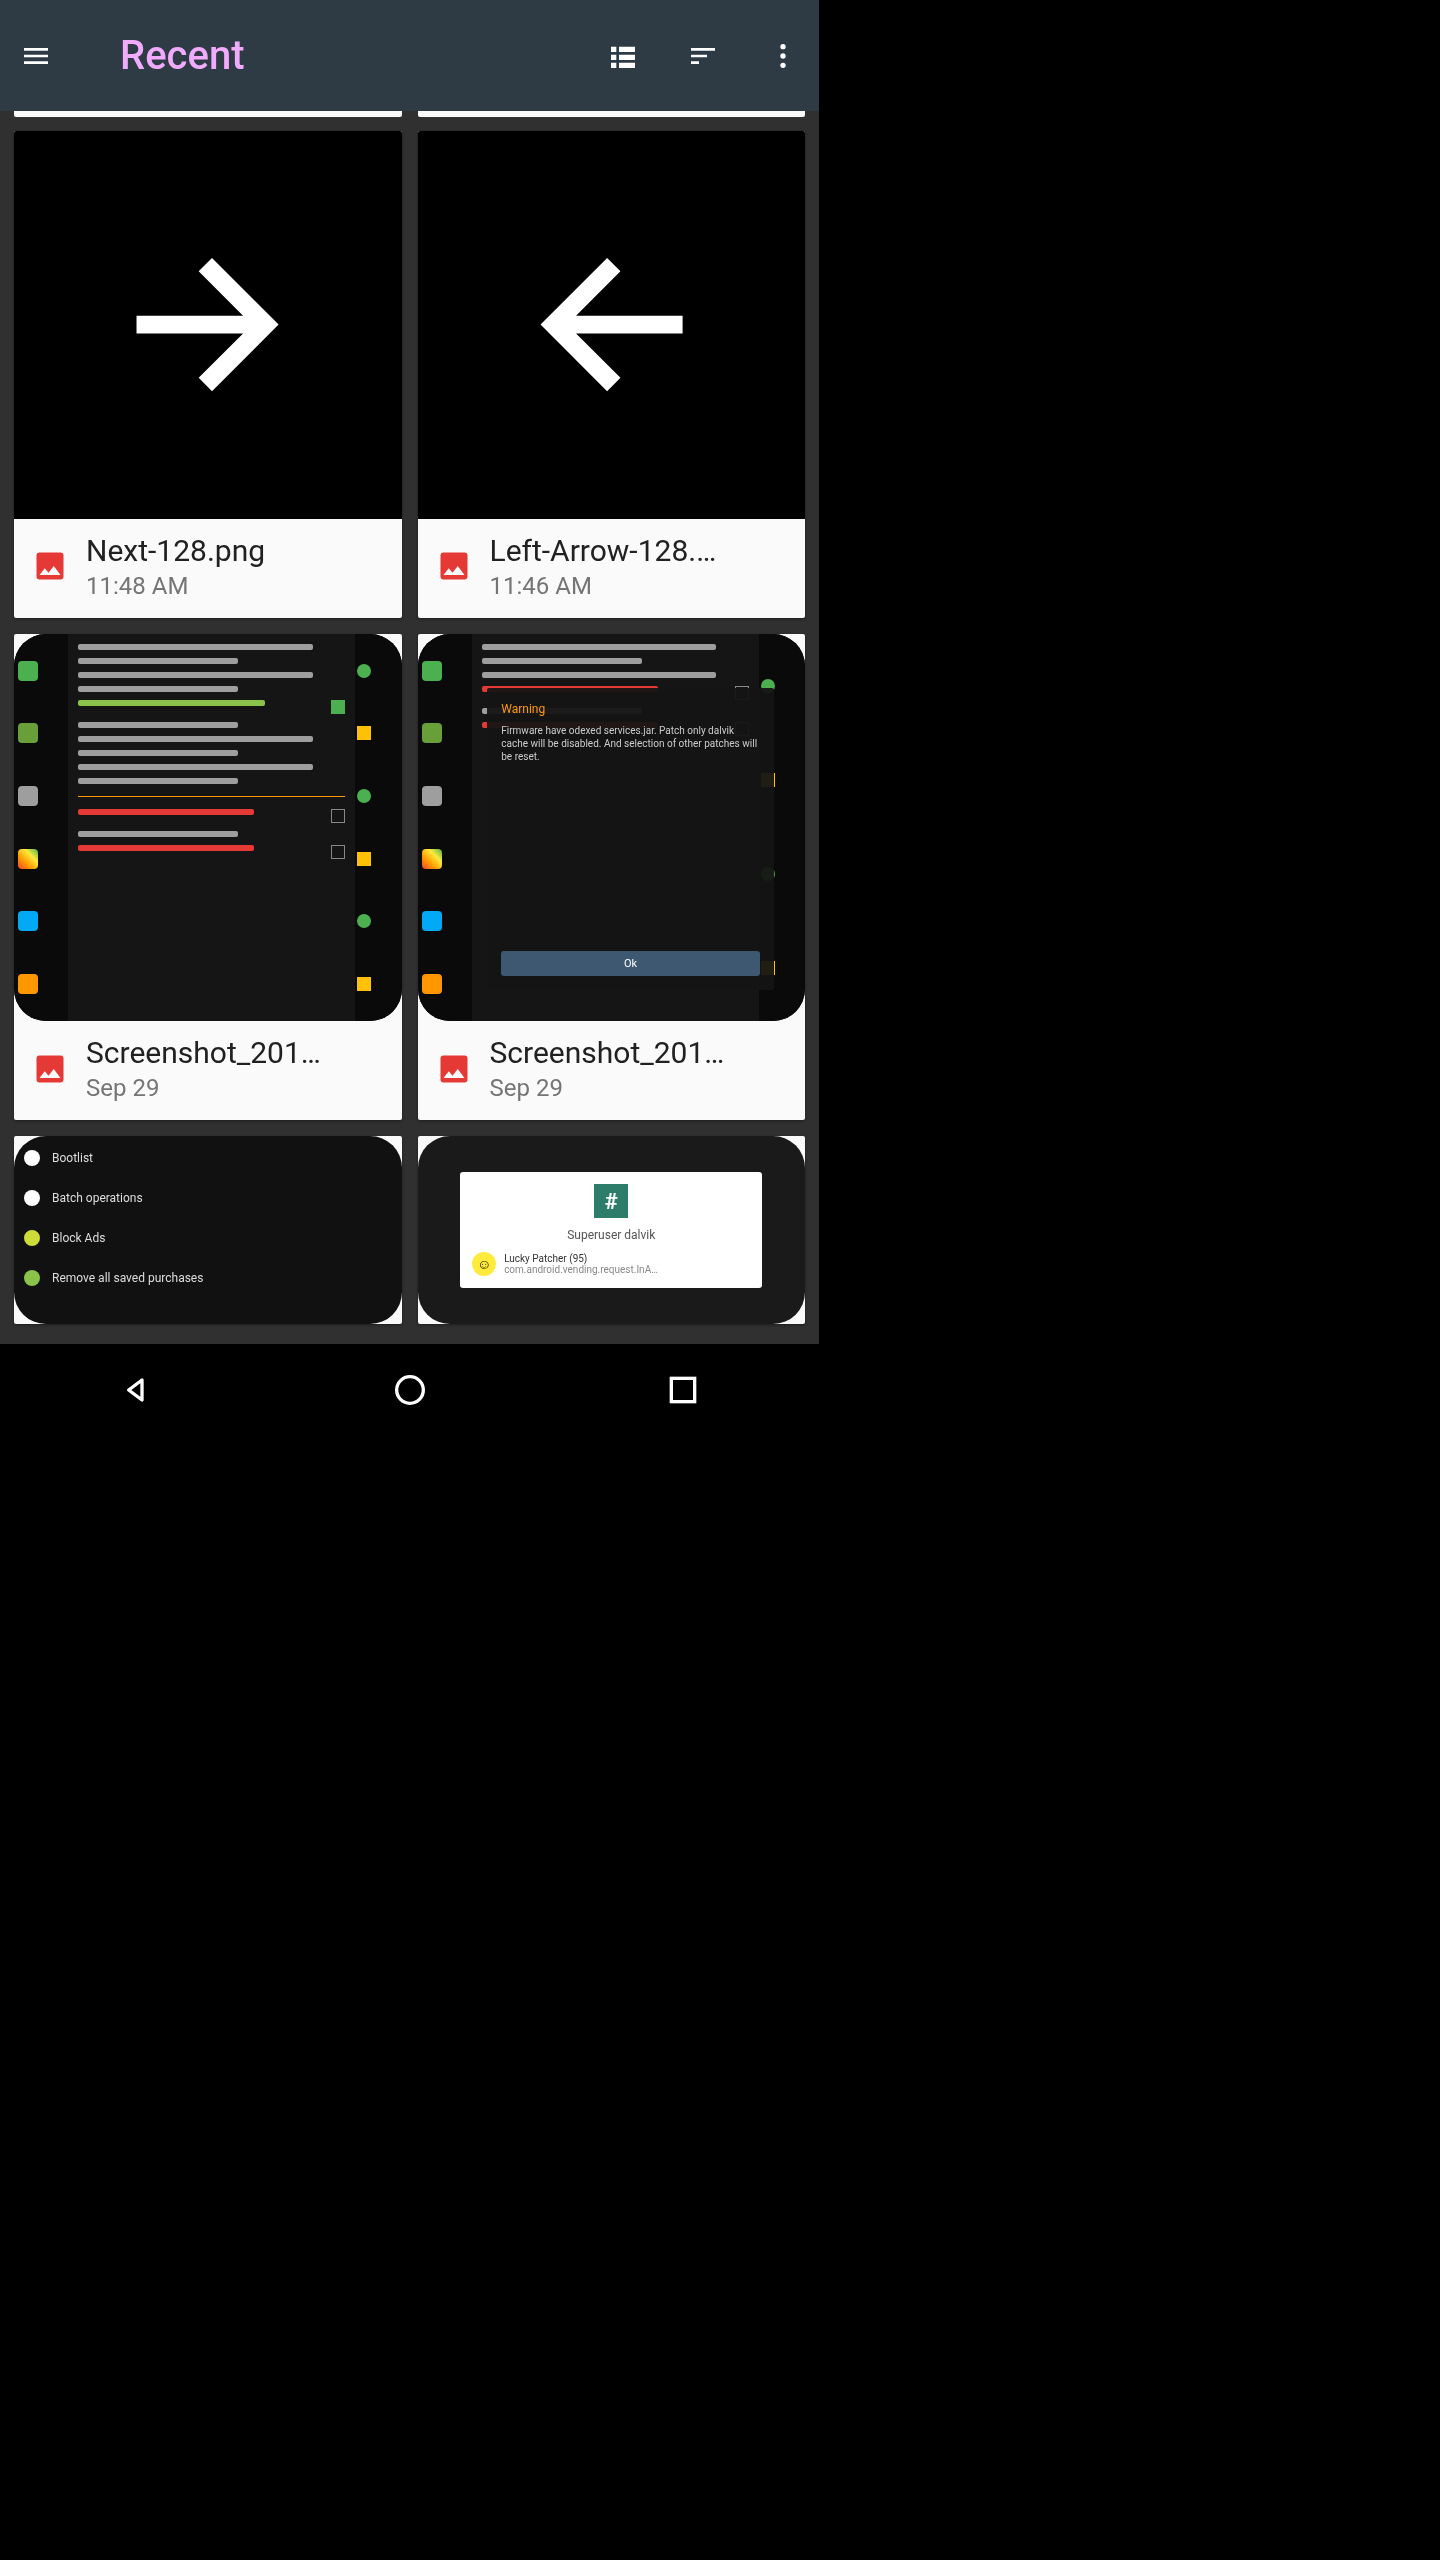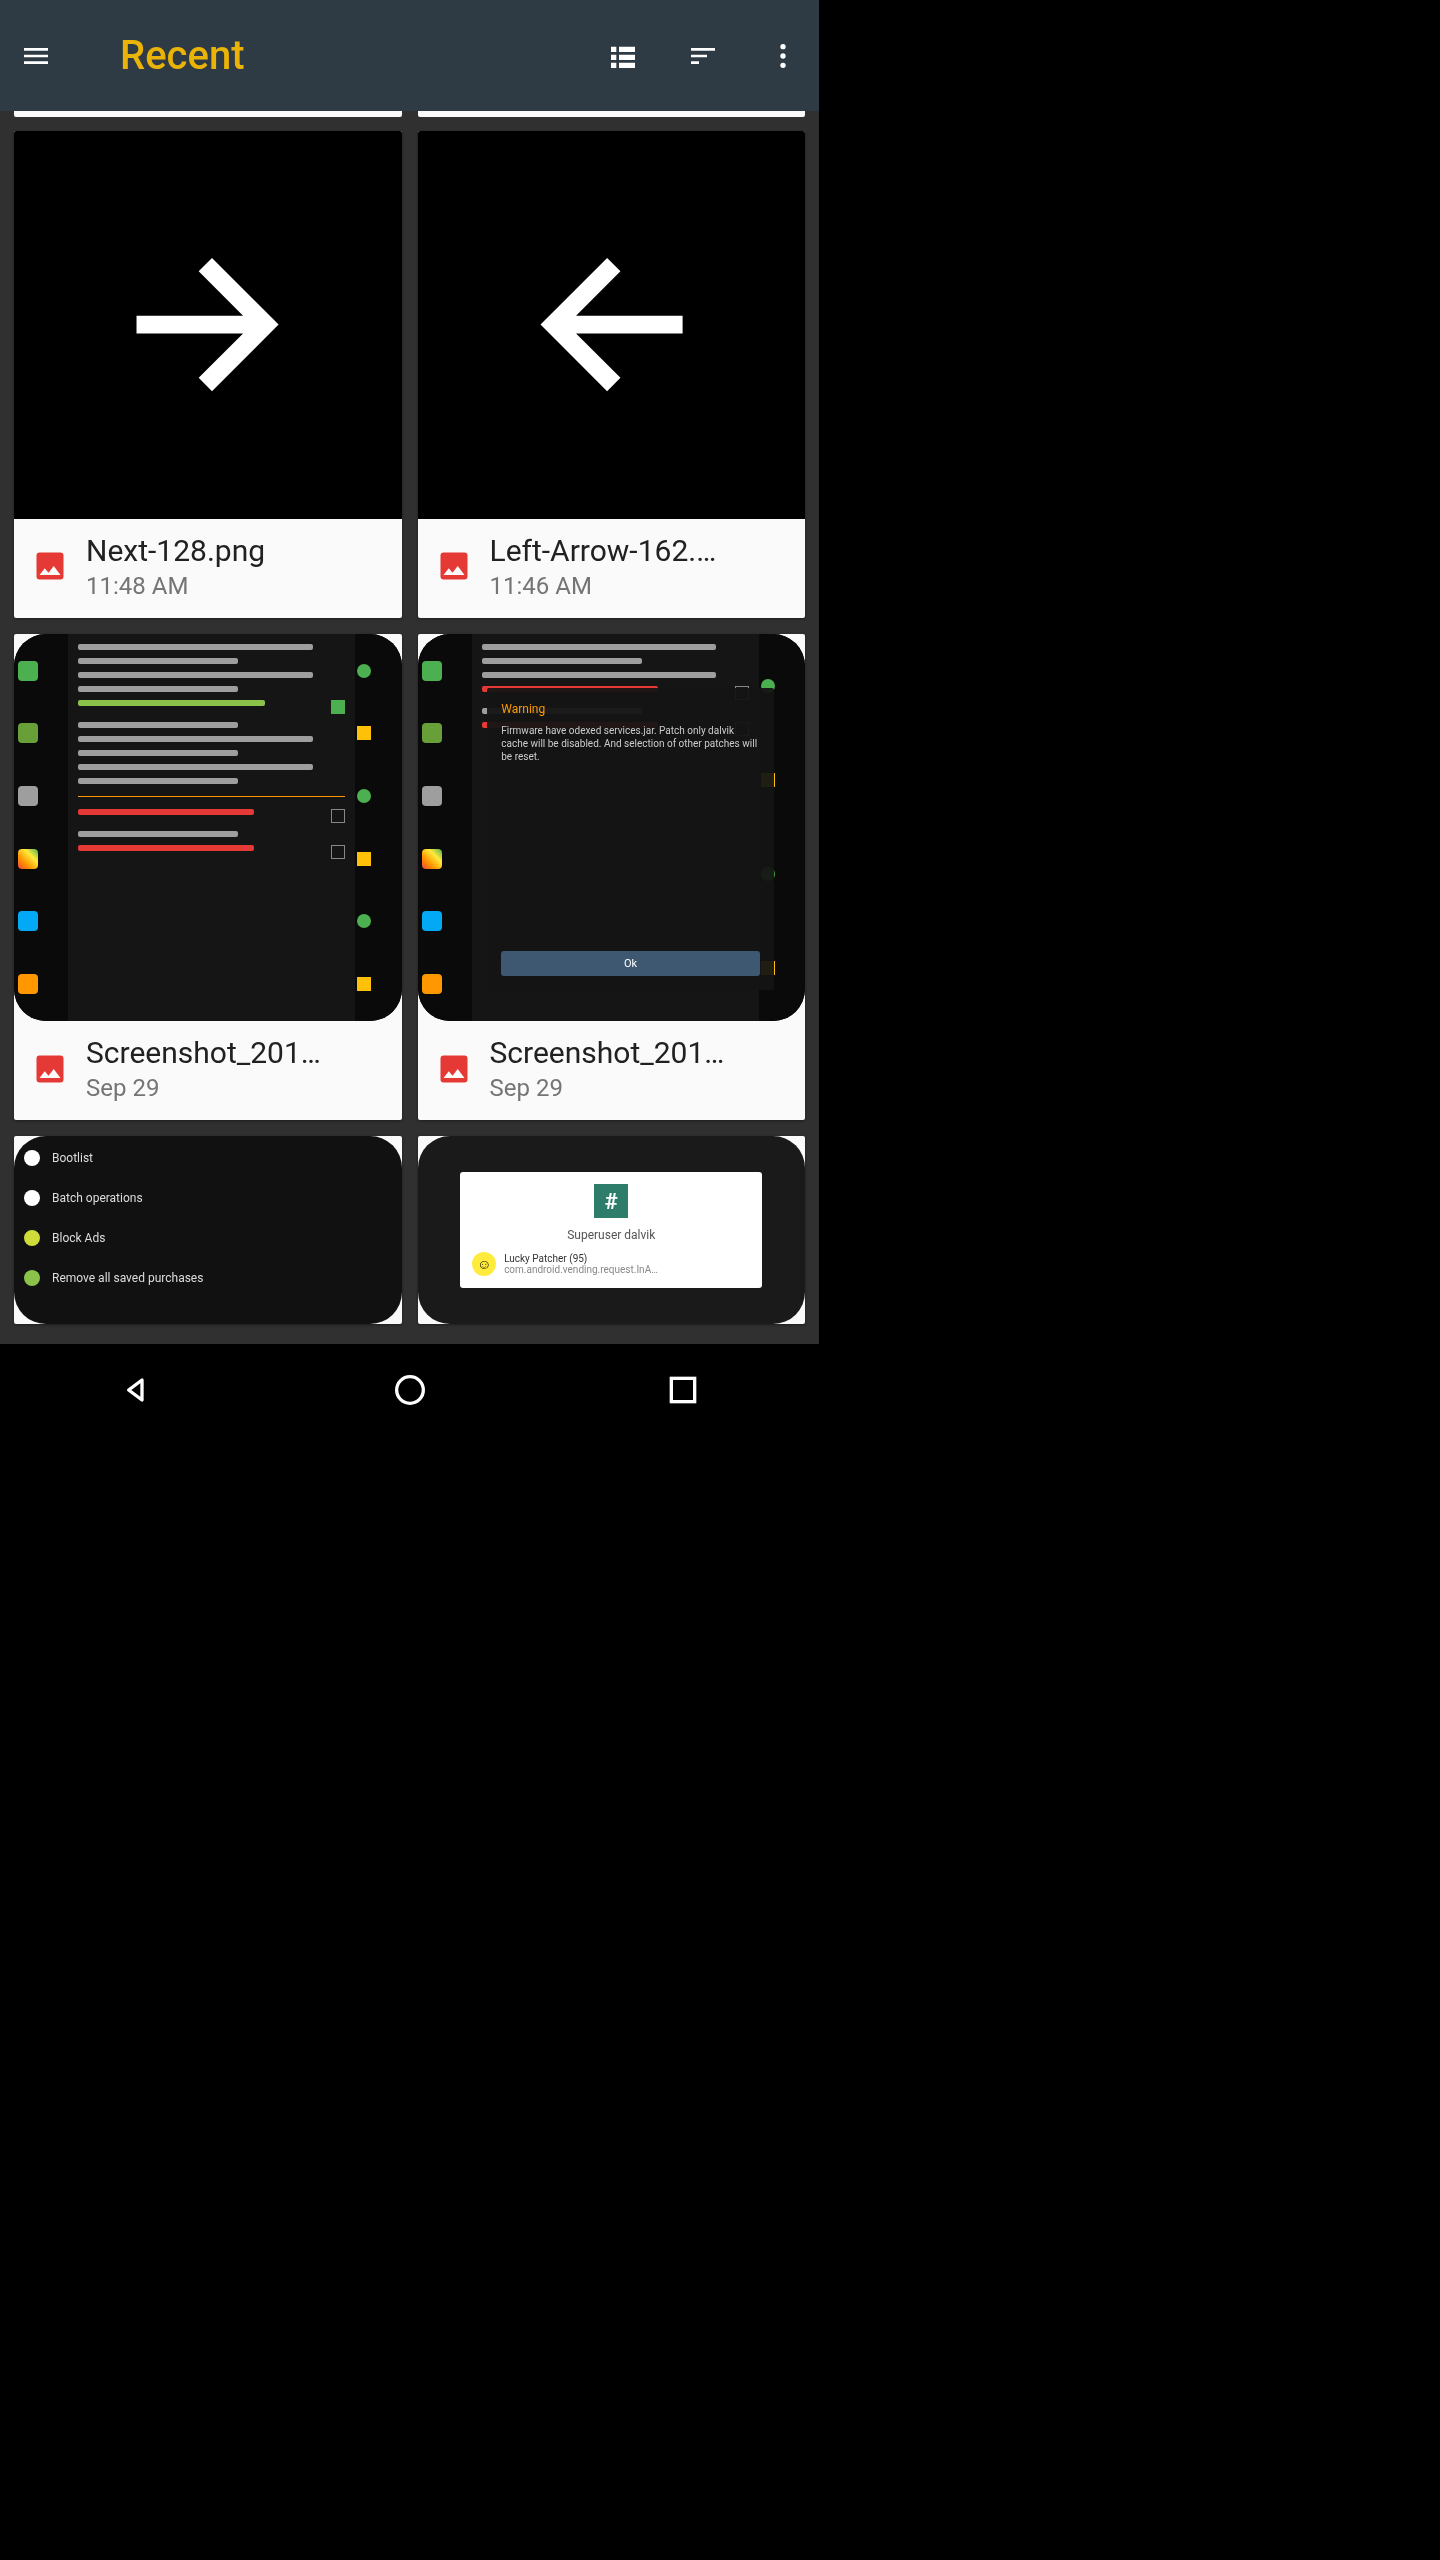--- a/index.html
+++ b/index.html
@@ -1,21 +1,21 @@
 <!DOCTYPE html>
 <html><head>
 <meta charset="utf-8">
 <style>
   * { margin: 0; padding: 0; box-sizing: border-box; }
   html, body { width: 819px; height: 1440px; background: #000; font-family: Roboto, Arial, sans-serif; overflow: hidden; }
   .screen { width: 819px; height: 1440px; background: #2f3b44; display: flex; flex-direction: column; }
   .status-bar { height: 48px; background: #222a30; display: flex; align-items: center; justify-content: flex-end; padding: 0 14px; gap: 8px; color: #fff; font-size: 30px; letter-spacing: 1px; }
   .status-bar .time { font-weight: 500; }
   .app-bar { height: 111px; background: #2f3b44; display: flex; align-items: center; padding: 0 8px; }
-  .app-bar .title { color: #eab308; font-size: 40px; font-weight: 500; flex: 1; margin-left: 56px; }
+  .app-bar .title { color: #f0abfc; font-size: 40px; font-weight: 500; flex: 1; margin-left: 56px; }
   .icon-btn { width: 56px; height: 56px; display: flex; align-items: center; justify-content: center; color: #fff; }
   .icon-btn.right { margin-left: 24px; }
   .content { flex: 1; background: #303030; overflow: hidden; padding: 0 14px; }
   .grid { display: grid; grid-template-columns: 1fr 1fr; gap: 16px; }
   .peek-row { height: 6px; display: grid; grid-template-columns: 1fr 1fr; gap: 16px; margin-bottom: 14px; }
   .peek-row .peek { background: #fafafa; border-radius: 0 0 2px 2px; }
   .card { background: #fafafa; border-radius: 2px; overflow: hidden; display: flex; flex-direction: column; box-shadow: 0 1px 3px rgba(0,0,0,.4); }
   .thumb { width: 100%; aspect-ratio: 1 / 1; background: #000; display: flex; align-items: center; justify-content: center; position: relative; overflow: hidden; }
   .thumb svg.arrow { width: 55%; height: 55%; }
   .thumb.screenshot { align-items: stretch; justify-content: stretch; border-radius: 32px; }
@@ -116,21 +116,21 @@
         <div class="thumb">
           <svg class="arrow" viewBox="0 0 24 24">
               <path fill="#fff" d="M20 11H8l5-5-1.5-1.5L4 12l7.5 7.5L13 18l-5-5h12z"></path>
             </svg>
         </div>
         <div class="meta">
           <svg class="file-icon" viewBox="0 0 24 24">
               <path fill="#e53935" d="M21 19V5a2 2 0 0 0-2-2H5a2 2 0 0 0-2 2v14a2 2 0 0 0 2 2h14a2 2 0 0 0 2-2zM8.5 13.5l2.5 3 3.5-4.5L19 18H5l3.5-4.5z"></path>
             </svg>
           <div class="txt">
-            <div class="name">Left-Arrow-162.…</div>
+            <div class="name">Left-Arrow-128.…</div>
             <div class="date">11:46 AM</div>
           </div>
         </div>
       </div>
 
       <div class="card">
         <div class="thumb screenshot">
           <div class="fake-ss">
             <div class="left-strip">
               <div class="ico" style="background:#4caf50"></div>

